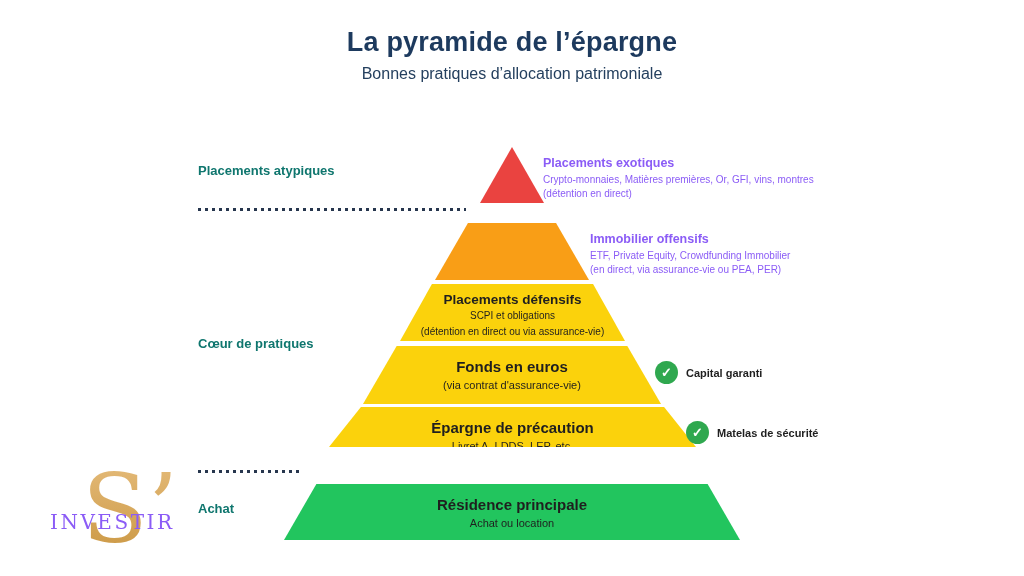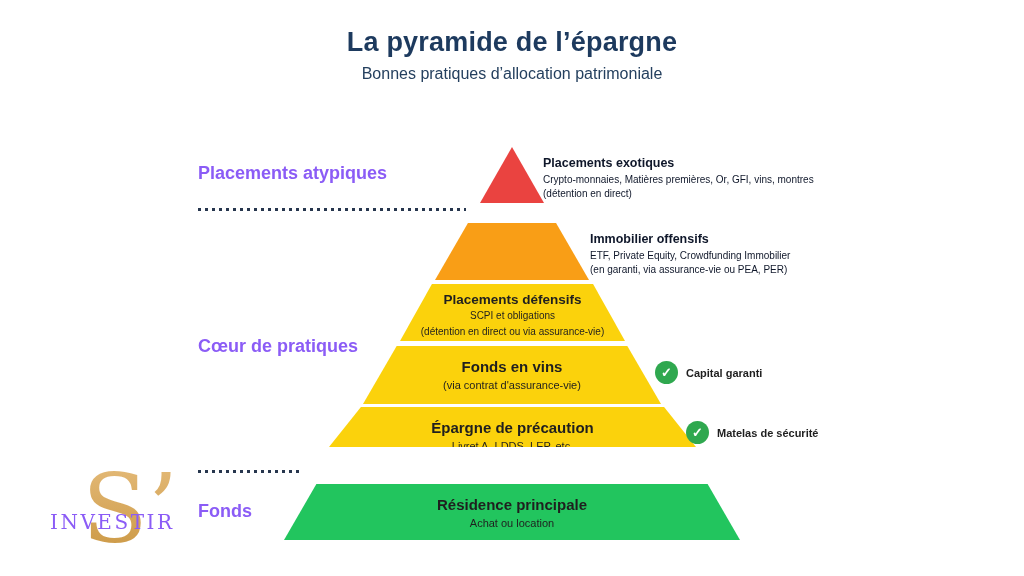--- a/index.html
+++ b/index.html
@@ -41,40 +41,40 @@
   .lvl-epargne .lvl-inner,
   .lvl-base .lvl-inner { padding-top:12px; }
 
   .in-title { font-weight:bold; }
   .lvl-defensifs .in-title { font-size:13.5px; }
   .lvl-fonds .in-title, .lvl-epargne .in-title, .lvl-base .in-title { font-size:15px; }
   .in-line { font-size:10px; line-height:1.35; margin-top:2px; }
   .lvl-fonds .in-line, .lvl-epargne .in-line, .lvl-base .in-line { font-size:11px; margin-top:3px; }
 
   
-  .annot { position:absolute; color:#0f172a; }
+  .annot { position:absolute; color:#8b5cf6; }
   .annot-exotiques { left:543px; top:156px; }
   .annot-offensifs { left:590px; top:232px; }
   .annot-title { font-weight:bold; font-size:12.5px; margin-bottom:3px; }
   .annot-line  { font-size:10px; line-height:1.4; white-space:nowrap; }
 
   
   .badge { position:absolute; display:flex; align-items:center; gap:8px; }
   .badge-capital { left:655px; top:361px; }
   .badge-matelas { left:686px; top:421px; }
   .badge-circle {
     width:23px; height:23px; border-radius:50%; background:#2fa84f;
     color:#ffffff; display:flex; align-items:center; justify-content:center;
     font-size:13px; font-weight:bold; flex:0 0 auto;
   }
   .badge-label { font-size:11px; font-weight:bold; color:#1f1f1f; white-space:nowrap; }
 
   
   .side-label {
-    position:absolute; left:198px; font-weight:bold; font-size:18px; color:#8b5cf6;
+    position:absolute; left:198px; font-weight:bold; font-size:13px; color:#0f766e;
   }
   .side-atypiques { top:163px; }
   .side-coeur     { top:336px; }
   .side-base      { top:501px; }
   .dotline {
     position:absolute; height:3px;
     background-image:repeating-linear-gradient(90deg,#27364e 0 3px,transparent 3px 7px);
   }
   .dot-1 { left:198px; top:208px; width:268px; }
   .dot-2 { left:198px; top:470px; width:103px; }
@@ -98,37 +98,37 @@
 
 <div class="canvas">
 
   <h1 class="main-title">La pyramide de l’épargne</h1>
   <h2 class="subtitle">Bonnes pratiques d’allocation patrimoniale</h2>
 
   <div class="side-label side-atypiques">Placements atypiques</div>
   <div class="dotline dot-1"></div>
   <div class="side-label side-coeur">Cœur de pratiques</div>
   <div class="dotline dot-2"></div>
-  <div class="side-label side-base">Fonds</div>
+  <div class="side-label side-base">Achat</div>
 
   <div class="level lvl-exotiques" style="background-color: rgb(234, 67, 64);"></div>
 
   <div class="level lvl-offensifs" style="background-color: rgb(249, 158, 22);"></div>
 
   <div class="level lvl-defensifs" style="background-color: rgb(251, 210, 12);">
     <div class="lvl-inner">
       <div class="in-title">Placements défensifs</div>
       <div class="in-line">SCPI et obligations</div>
       <div class="in-line">(détention en direct ou via assurance-vie)</div>
     </div>
   </div>
 
   <div class="level lvl-fonds" style="background-color: rgb(251, 210, 12);">
     <div class="lvl-inner">
-      <div class="in-title">Fonds en vins</div>
+      <div class="in-title">Fonds en euros</div>
       <div class="in-line">(via contrat d'assurance-vie)</div>
     </div>
   </div>
 
   <div class="level lvl-epargne" style="background-color: rgb(251, 210, 12);">
     <div class="lvl-inner">
       <div class="in-title">Épargne de précaution</div>
       <div class="in-line">Livret A, LDDS, LEP, etc.</div>
     </div>
   </div>
@@ -142,21 +142,21 @@
 
   <div class="annot annot-exotiques">
     <div class="annot-title">Placements exotiques</div>
     <div class="annot-line">Crypto-monnaies, Matières premières, Or, GFI, vins, montres</div>
     <div class="annot-line">(détention en direct)</div>
   </div>
 
   <div class="annot annot-offensifs">
     <div class="annot-title">Immobilier offensifs</div>
     <div class="annot-line">ETF, Private Equity, Crowdfunding Immobilier</div>
-    <div class="annot-line">(en garanti, via assurance-vie ou PEA, PER)</div>
+    <div class="annot-line">(en direct, via assurance-vie ou PEA, PER)</div>
   </div>
 
   <div class="badge badge-capital">
     <span class="badge-circle">✓</span>
     <span class="badge-label">Capital garanti</span>
   </div>
   <div class="badge badge-matelas">
     <span class="badge-circle">✓</span>
     <span class="badge-label">Matelas de sécurité</span>
   </div>

